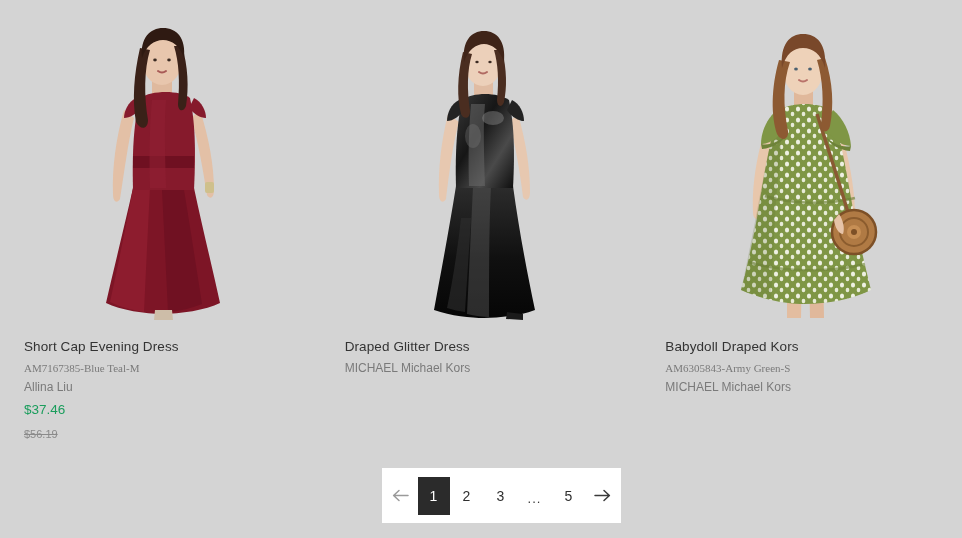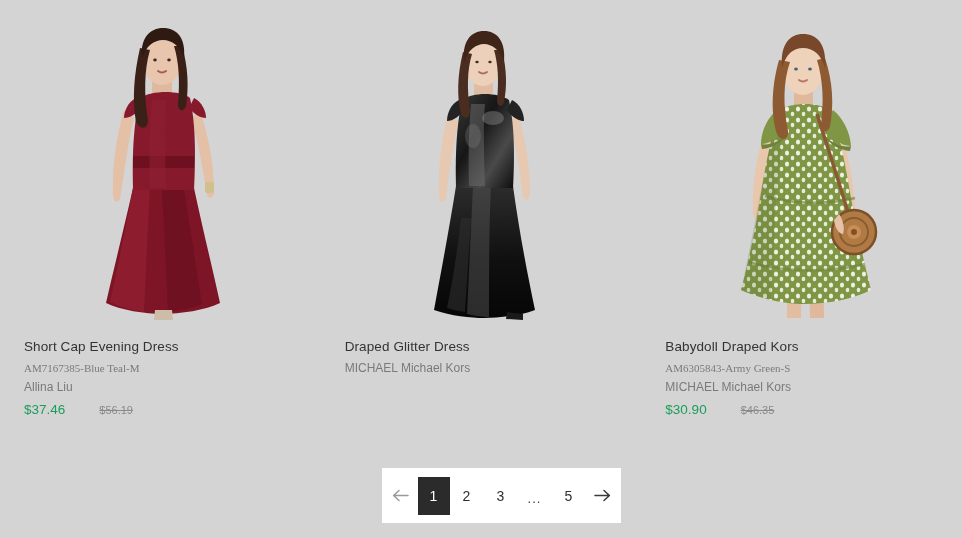--- a/index.html
+++ b/index.html
@@ -66,32 +66,32 @@
   .card-brand {
     font-size: 12px;
     color: #7a7a7a;
     line-height: 15px;
     margin: 0 0 7px 0;
   }
   .card-prices {
     display: flex;
     align-items: baseline;
     gap: 8px;
+    flex-direction: column;
   }
   .price-sale {
     font-size: 13.5px;
     color: #1a9d5c;
     line-height: 16px;
   }
   .price-was {
     font-size: 11px;
     color: #8a8a8a;
     text-decoration: line-through;
     line-height: 16px;
-    margin-left: 26px;
   }
   .price-was:empty { display: none; }
 
   
   .pagination-bar {
     position: absolute;
     left: 382px;
     top: 468px;
     width: 239px;
     height: 55px;
@@ -311,24 +311,20 @@
           <ellipse cx="155" cy="51" rx="1.9" ry="1.5" fill="#4a6070"></ellipse>
           <ellipse cx="169" cy="51" rx="1.9" ry="1.5" fill="#4a6070"></ellipse>
           <path d="M158 62 Q162 65 166 62" stroke="#b9736a" stroke-width="2" fill="none" stroke-linecap="round"></path>
         </g>
       </svg>
     </div>
     <div class="card-info">
       <div class="card-title">Babydoll Draped Kors</div>
       <div class="card-sku">AM6305843-Army Green-S</div>
       <div class="card-brand">MICHAEL Michael Kors</div>
-      <div class="card-prices">
-        <span class="price-sale">$30.90</span>
-        <span class="price-was">$46.35</span>
-      </div>
     </div>
   </div>
 
 </div>
 
 <div class="pagination-bar">
   <div class="pg-arrow prev">
     <svg width="17" height="13" viewBox="0 0 17 13" aria-hidden="true">
       <path d="M16 6.5 H2 M7 1.5 L1.6 6.5 L7 11.5" stroke="#9a9a9a" stroke-width="1.5" fill="none" stroke-linecap="round" stroke-linejoin="round"></path>
     </svg>

